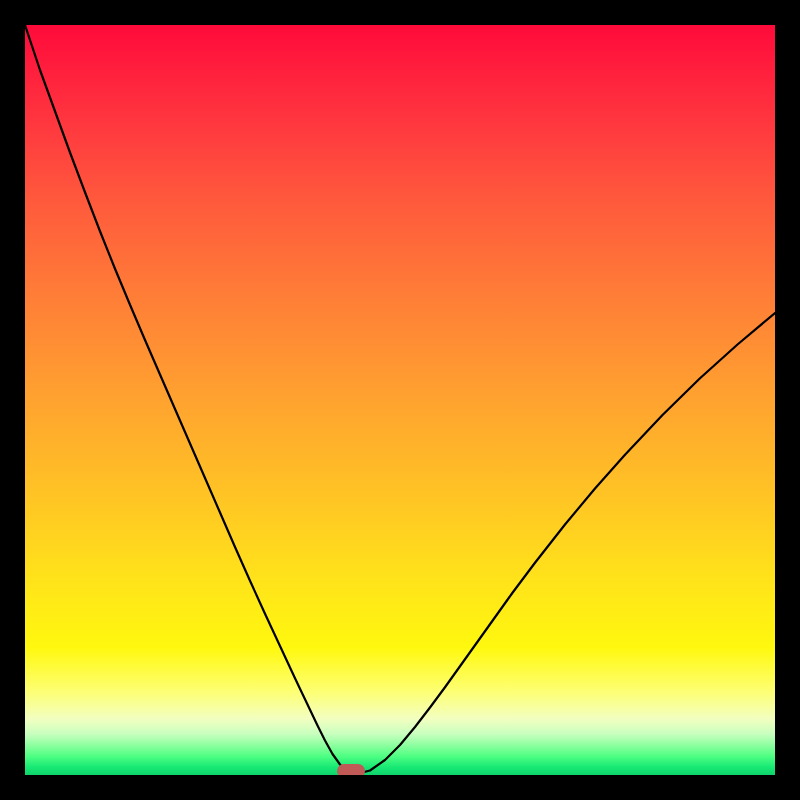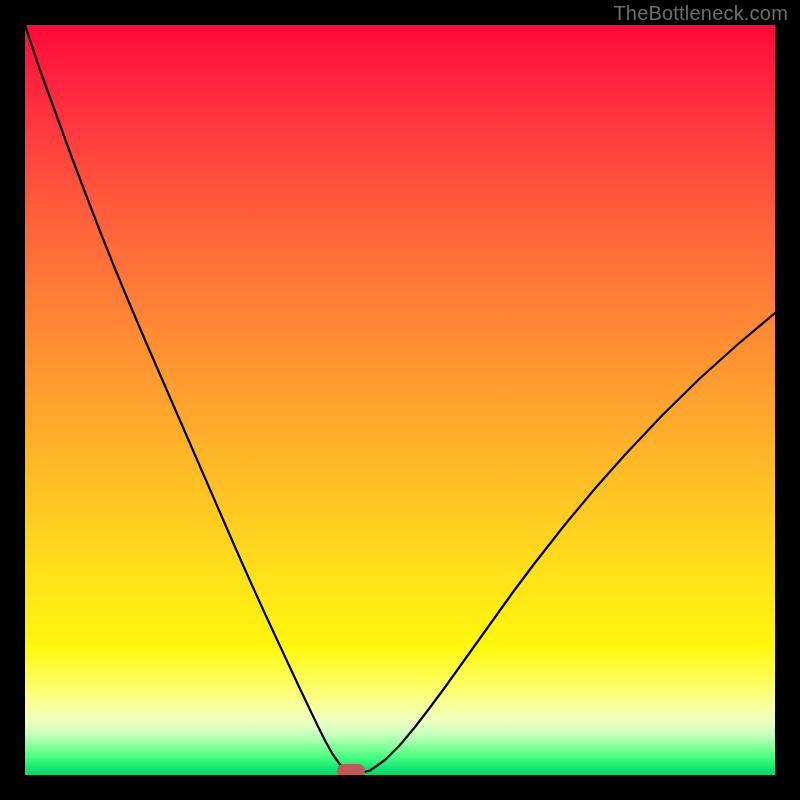--- a/index.html
+++ b/index.html
@@ -78,14 +78,13 @@
 <body>
 
 <div class="frame">
   <div class="plot">
     <div class="gradient"></div>
     <svg class="curve" viewBox="0 0 750 750" preserveAspectRatio="none">
       <path id="curve-path" fill="none" stroke="#000000" stroke-width="2.2" stroke-linejoin="round" stroke-linecap="round" d="M0.00 0.00 L15.00 45.00 L30.00 86.25 L45.00 127.50 L60.00 167.25 L75.00 206.25 L90.00 243.75 L105.00 279.75 L120.00 315.00 L135.00 349.50 L150.00 384.00 L165.00 418.50 L180.00 453.00 L195.00 487.50 L210.00 522.00 L225.00 555.75 L240.00 588.75 L255.00 621.00 L270.00 653.25 L277.50 669.00 L285.00 684.75 L292.50 700.50 L300.00 715.50 L307.50 729.00 L315.00 739.50 L322.50 745.50 L330.00 749.25 L345.00 745.50 L360.00 735.00 L375.00 720.00 L390.00 702.00 L405.00 682.50 L420.00 662.25 L435.00 641.25 L450.00 620.25 L465.00 599.25 L487.50 567.75 L510.00 537.75 L540.00 499.50 L570.00 463.50 L600.00 429.75 L637.50 390.00 L675.00 353.25 L712.50 319.50 L750.00 288.00"></path>
     </svg>
     <div id="marker" class="marker" style="left: 326.25px; top: 746.25px; background: rgb(192, 90, 87);"></div>
   </div>
-  <div class="watermark">TheBottleneck.com</div>
 </div>
 
 </body></html>

